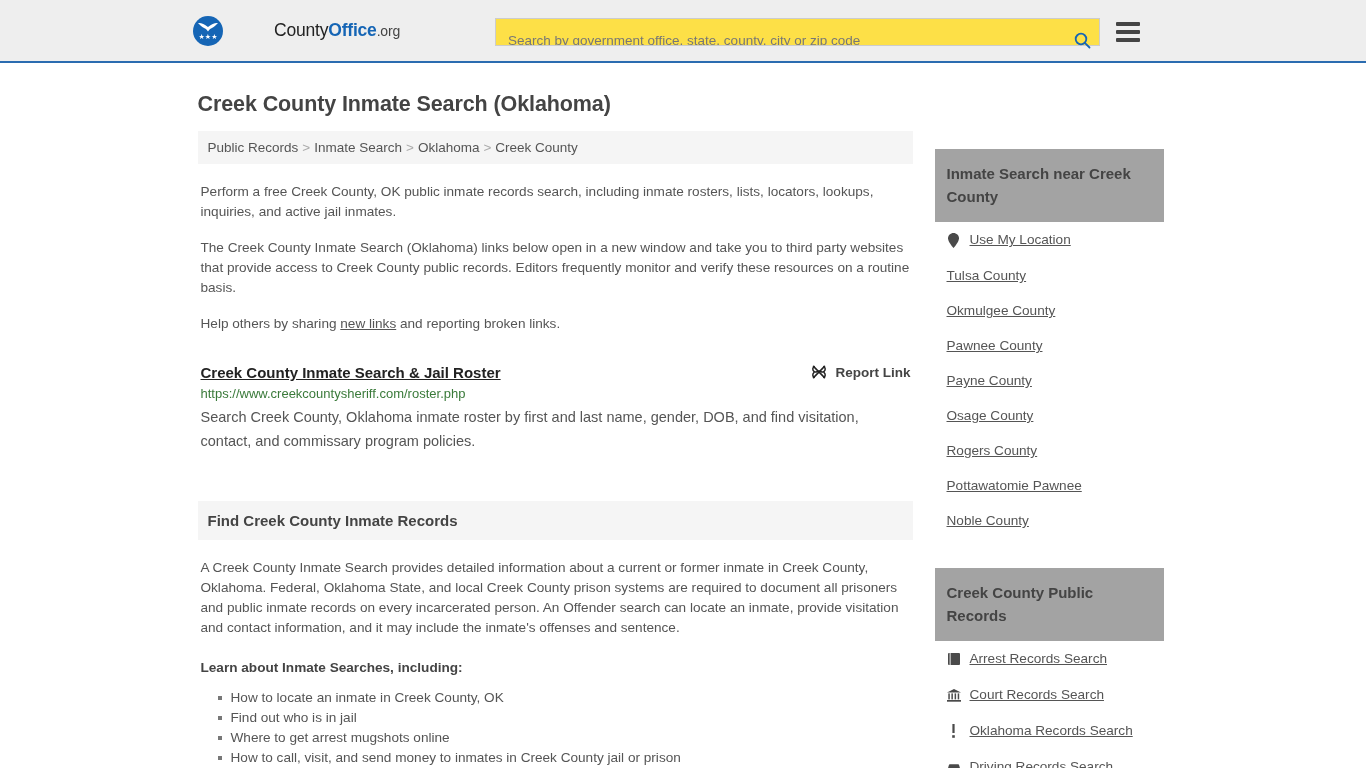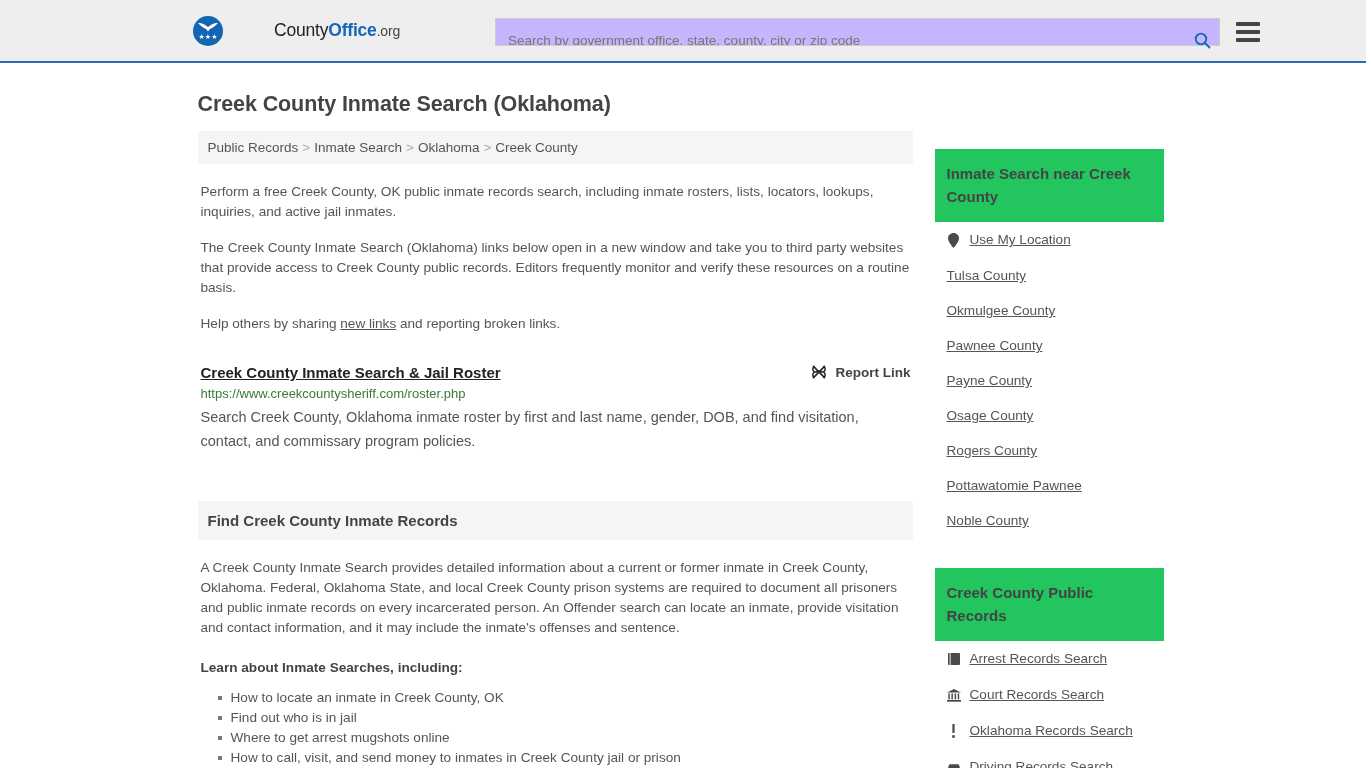--- a/index.html
+++ b/index.html
@@ -64,23 +64,23 @@
   .logo-text .t-org { color: #444444; font-size: 14px; }
 
   .search-zone {
     position: absolute;
     left: 495px;
     top: 18px;
     display: flex;
     align-items: center;
   }
   .search-box {
-    width: 725px;
+    width: 605px;
     height: 28px;
-    background: #c4b5fd;
+    background: #fde047;
     border: 1px solid #cccccc;
     display: flex;
     align-items: center;
     padding: 16px 6px 0 10px;
   }
   .search-box input {
     flex: 1 1 auto;
     border: none;
     outline: none;
     font-size: 13.5px;
@@ -240,21 +240,21 @@
     content: "";
     position: absolute;
     left: -13px;
     top: 8px;
     width: 4px; height: 4px;
     background: #777777;
   }
 
   
   .side-head {
-    background: #22c55e;
+    background: #a3a3a3;
     padding: 13px 12px 14px 12px;
     font-size: 15px;
     font-weight: bold;
     color: #444444;
     line-height: 23px;
   }
   .side-head.first { margin-top: 18px; }
   .side-list { margin: 0; padding: 0; list-style: none; }
   .side-list li {
     display: flex;

